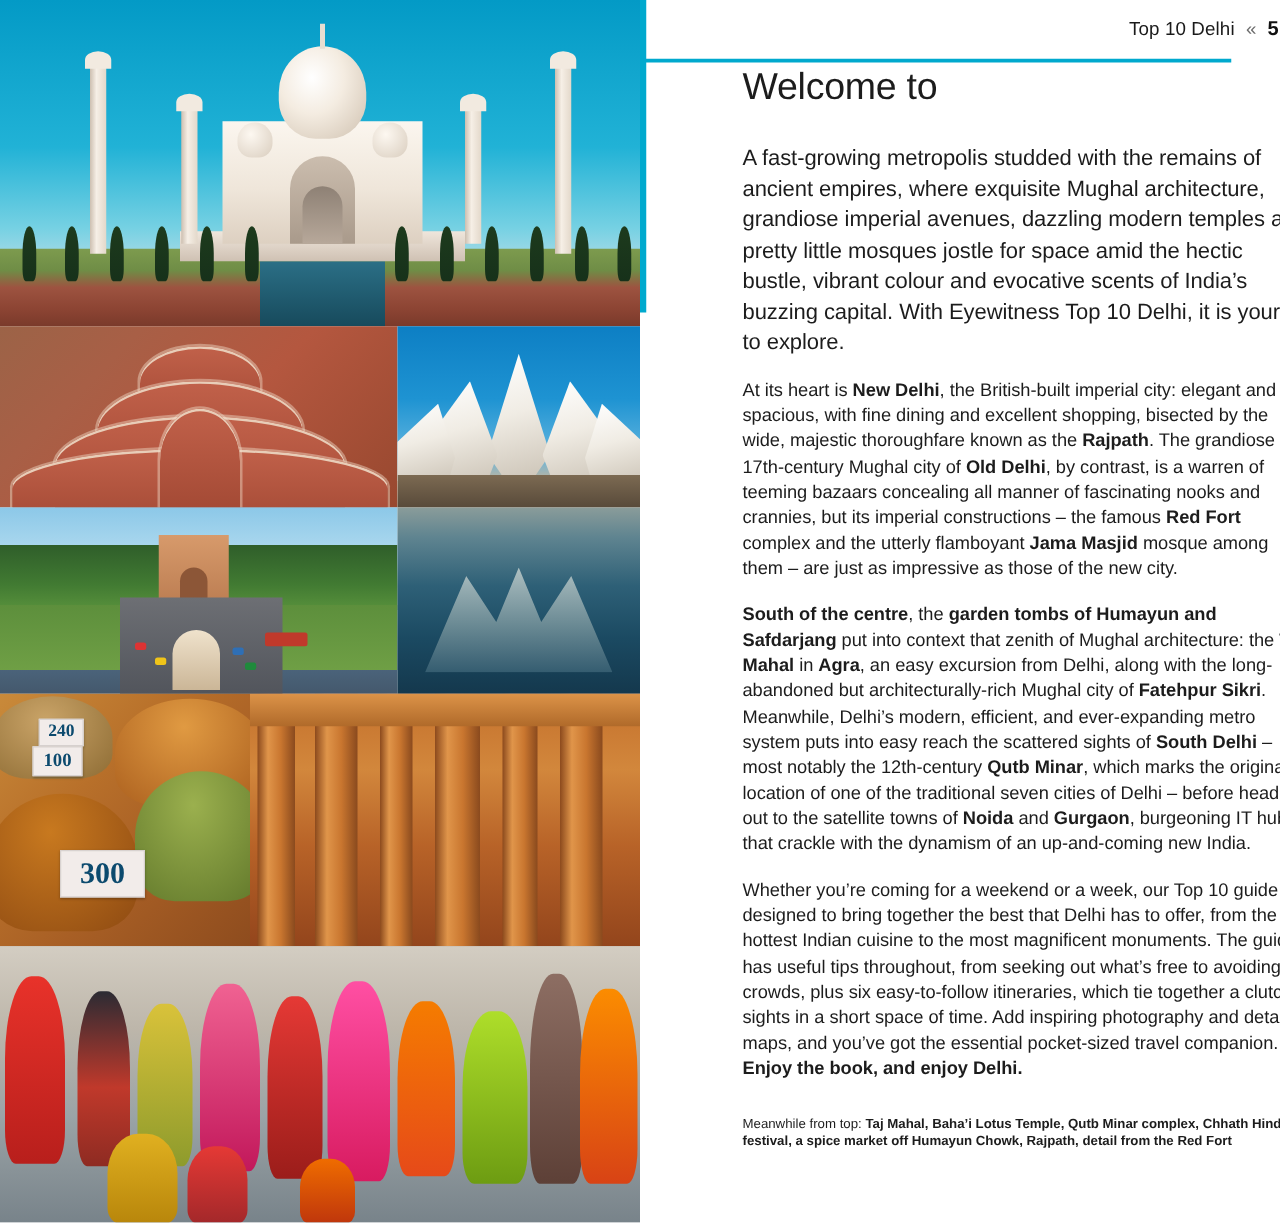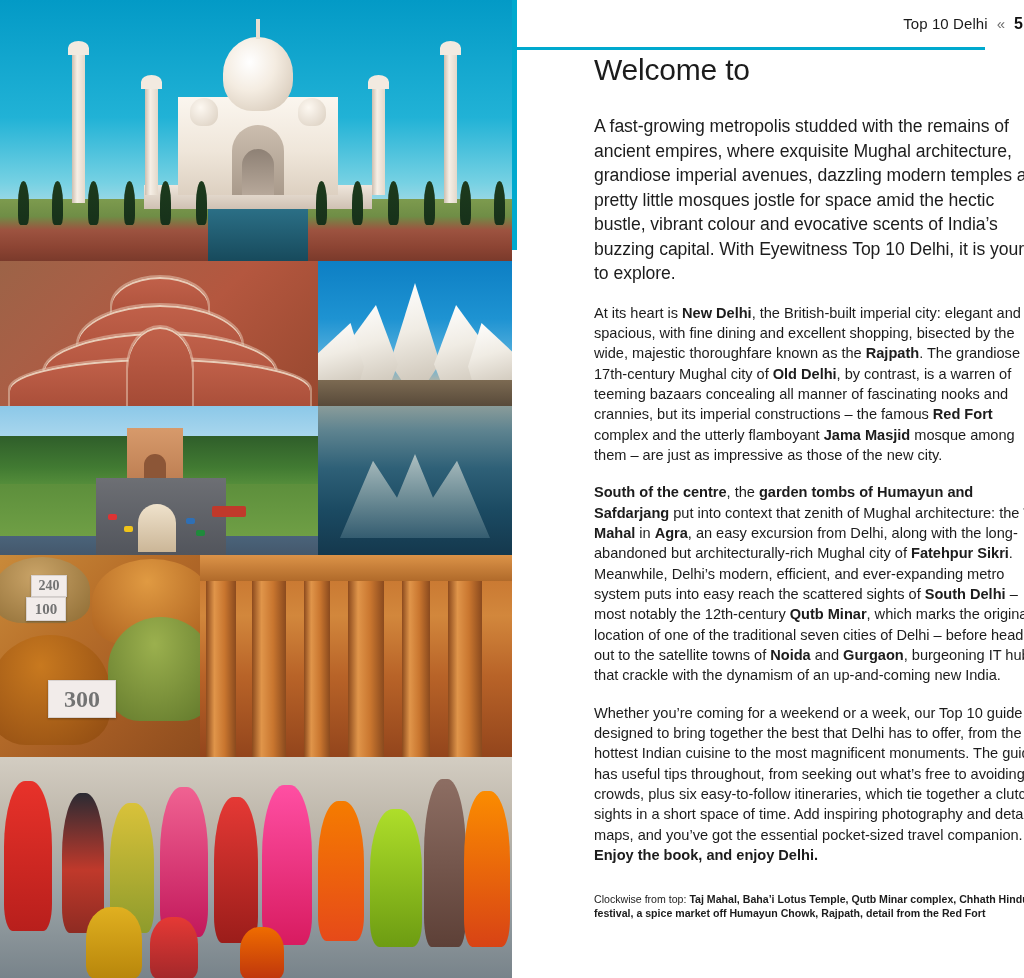--- a/index.html
+++ b/index.html
@@ -91,21 +91,21 @@
     background:linear-gradient(#cfd8d4,#7f9aa0 55%,#3d6578 100%);
     clip-path:polygon(0% 100%, 22% 8%, 38% 52%, 50% 0%, 62% 52%, 78% 8%, 100% 100%);
     opacity:.78; }
 
   
   .ph-spice { left:0; top:555px; width:200px; height:202px;
     background:linear-gradient(135deg,#c98a3a 0%,#b8702a 35%,#a85f25 62%,#8e4c1e 100%); }
   .spice-heap { position:absolute; border-radius:50% 50% 30% 30%; }
   .price-sign { position:absolute; background:#f2ecea;
     display:flex; align-items:center; justify-content:center;
-    color:#737373; font-weight:700; font-family:"Liberation Serif", serif;
+    color:#0c4a6e; font-weight:700; font-family:"Liberation Serif", serif;
     border:1px solid #d8d2d0; box-shadow:0 1px 2px rgba(0,0,0,.3); }
 
   
   .ph-qutb { left:200px; top:555px; width:312px; height:202px;
     background:linear-gradient(#c4702c 0%,#d2873c 30%,#b86328 60%,#93451c 100%); }
   .col { position:absolute; top:0; height:100%;
     background:linear-gradient(to right,#8c4a1d,#e0954a 28%,#c9762f 62%,#8a4a1e 100%); }
   .col-cap { position:absolute; top:0; height:26px;
     background:linear-gradient(#f0a95c,#c4762f); }
 
@@ -263,18 +263,18 @@
     <div class="content">
       <div class="welcome">Welcome to</div>
 
       <p class="lede">A fast-growing metropolis studded with the remains of ancient empires, where exquisite Mughal architecture, grandiose imperial avenues, dazzling modern temples and pretty little mosques jostle for space amid the hectic bustle, vibrant colour and evocative scents of India’s buzzing capital. With Eyewitness Top 10 Delhi, it is yours to explore.</p>
 
       <p class="body-p"><span>At its heart is </span><b>New Delhi</b><span>, the British-built imperial city: elegant and spacious, with fine dining and excellent shopping, bisected by the wide, majestic thoroughfare known as the </span><b>Rajpath</b><span>. The grandiose 17th-century Mughal city of </span><b>Old Delhi</b><span>, by contrast, is a warren of teeming bazaars concealing all manner of fascinating nooks and crannies, but its imperial constructions – the famous </span><b>Red Fort</b><span> complex and the utterly flamboyant </span><b>Jama Masjid</b><span> mosque among them – are just as impressive as those of the new city.</span></p>
       <p class="body-p"><b>South of the centre</b><span>, the </span><b>garden tombs of Humayun and Safdarjang</b><span> put into context that zenith of Mughal architecture: the </span><b>Taj Mahal</b><span> in </span><b>Agra</b><span>, an easy excursion from Delhi, along with the long-abandoned but architecturally-rich Mughal city of </span><b>Fatehpur Sikri</b><span>. Meanwhile, Delhi’s modern, efficient, and ever-expanding metro system puts into easy reach the scattered sights of </span><b>South Delhi</b><span> – most notably the 12th-century </span><b>Qutb Minar</b><span>, which marks the original location of one of the traditional seven cities of Delhi – before heading out to the satellite towns of </span><b>Noida</b><span> and </span><b>Gurgaon</b><span>, burgeoning IT hubs that crackle with the dynamism of an up-and-coming new India.</span></p>
       <p class="body-p"><span>Whether you’re coming for a weekend or a week, our Top 10 guide is designed to bring together the best that Delhi has to offer, from the hottest Indian cuisine to the most magnificent monuments. The guide has useful tips throughout, from seeking out what’s free to avoiding the crowds, plus six easy-to-follow itineraries, which tie together a clutch of sights in a short space of time. Add inspiring photography and detailed maps, and you’ve got the essential pocket-sized travel companion. </span><b>Enjoy the book, and enjoy Delhi.</b></p>
 
       <p class="caption">
-        <span class="lead">Clockwise from top: </span><span class="bold">Taj Mahal, Baha’i Lotus Temple, Qutb Minar complex, Chhath Hindu festival, a spice market off Humayun Chowk, Rajpath, detail from the Red Fort</span>
+        <span class="lead">Meanwhile from top: </span><span class="bold">Taj Mahal, Baha’i Lotus Temple, Qutb Minar complex, Chhath Hindu festival, a spice market off Humayun Chowk, Rajpath, detail from the Red Fort</span>
       </p>
     </div>
   </div>
 
 </div>
 
 </body></html>

